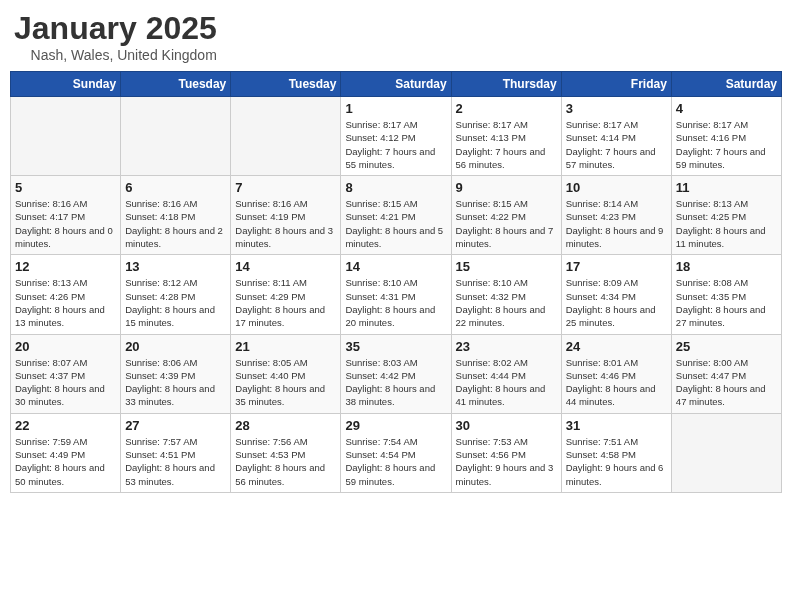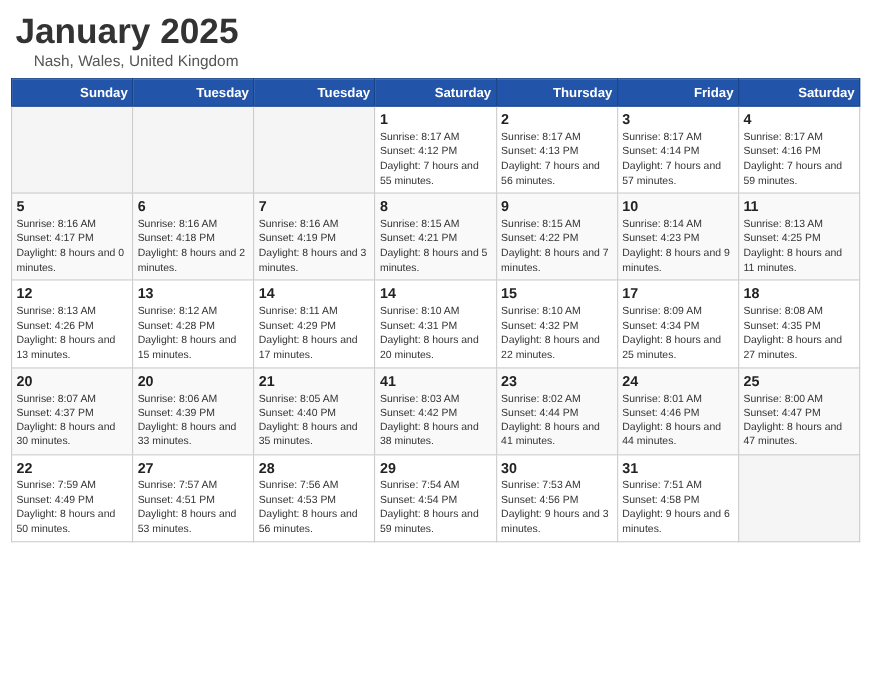--- a/index.html
+++ b/index.html
@@ -145,21 +145,21 @@
         <td><span class="day-number">18</span>
         <span class="day-info">Sunrise: 8:08 AM<br>Sunset: 4:35 PM<br>Daylight: 8 hours and 27 minutes.</span></td>
       </tr>
       <tr>
         <td><span class="day-number">20</span>
         <span class="day-info">Sunrise: 8:07 AM<br>Sunset: 4:37 PM<br>Daylight: 8 hours and 30 minutes.</span></td>
         <td><span class="day-number">20</span>
         <span class="day-info">Sunrise: 8:06 AM<br>Sunset: 4:39 PM<br>Daylight: 8 hours and 33 minutes.</span></td>
         <td><span class="day-number">21</span>
         <span class="day-info">Sunrise: 8:05 AM<br>Sunset: 4:40 PM<br>Daylight: 8 hours and 35 minutes.</span></td>
-        <td><span class="day-number">41</span>
+        <td><span class="day-number">35</span>
         <span class="day-info">Sunrise: 8:03 AM<br>Sunset: 4:42 PM<br>Daylight: 8 hours and 38 minutes.</span></td>
         <td><span class="day-number">23</span>
         <span class="day-info">Sunrise: 8:02 AM<br>Sunset: 4:44 PM<br>Daylight: 8 hours and 41 minutes.</span></td>
         <td><span class="day-number">24</span>
         <span class="day-info">Sunrise: 8:01 AM<br>Sunset: 4:46 PM<br>Daylight: 8 hours and 44 minutes.</span></td>
         <td><span class="day-number">25</span>
         <span class="day-info">Sunrise: 8:00 AM<br>Sunset: 4:47 PM<br>Daylight: 8 hours and 47 minutes.</span></td>
       </tr>
       <tr>
         <td><span class="day-number">22</span>

